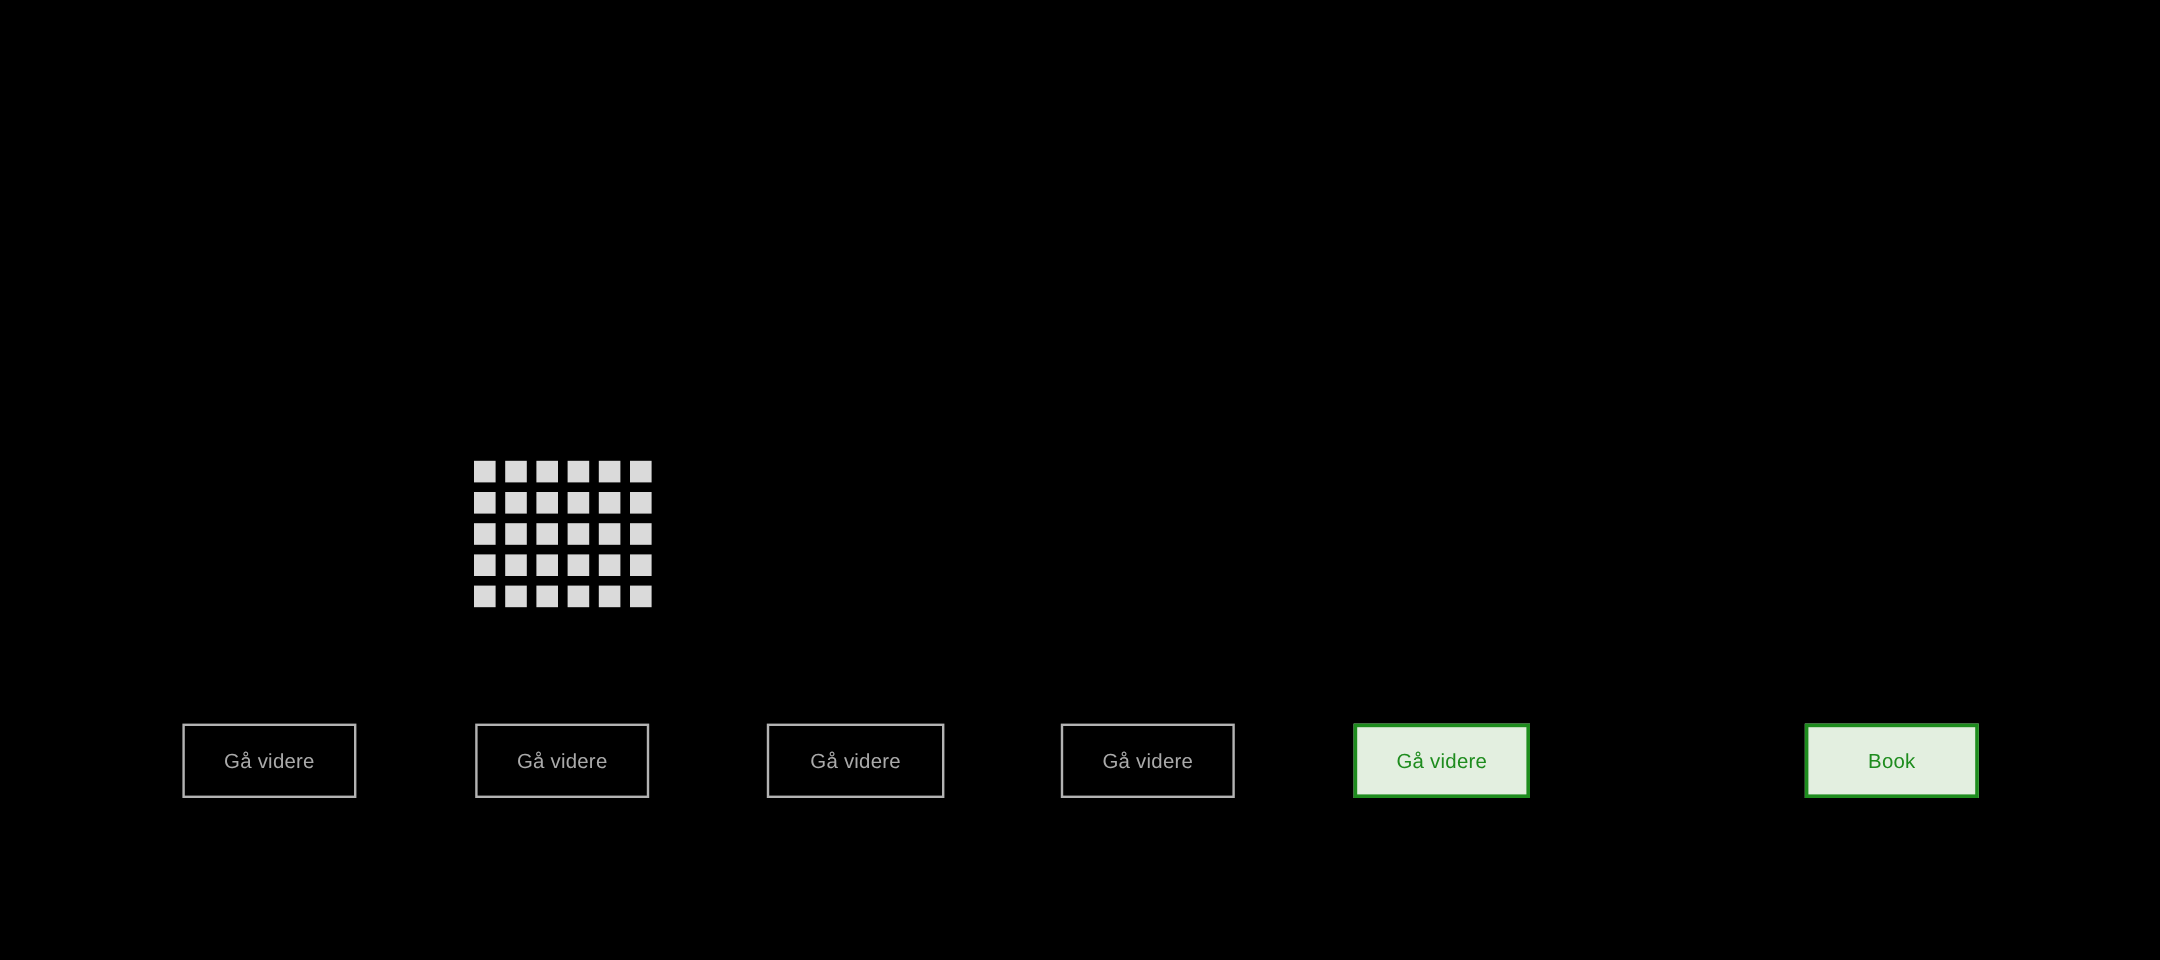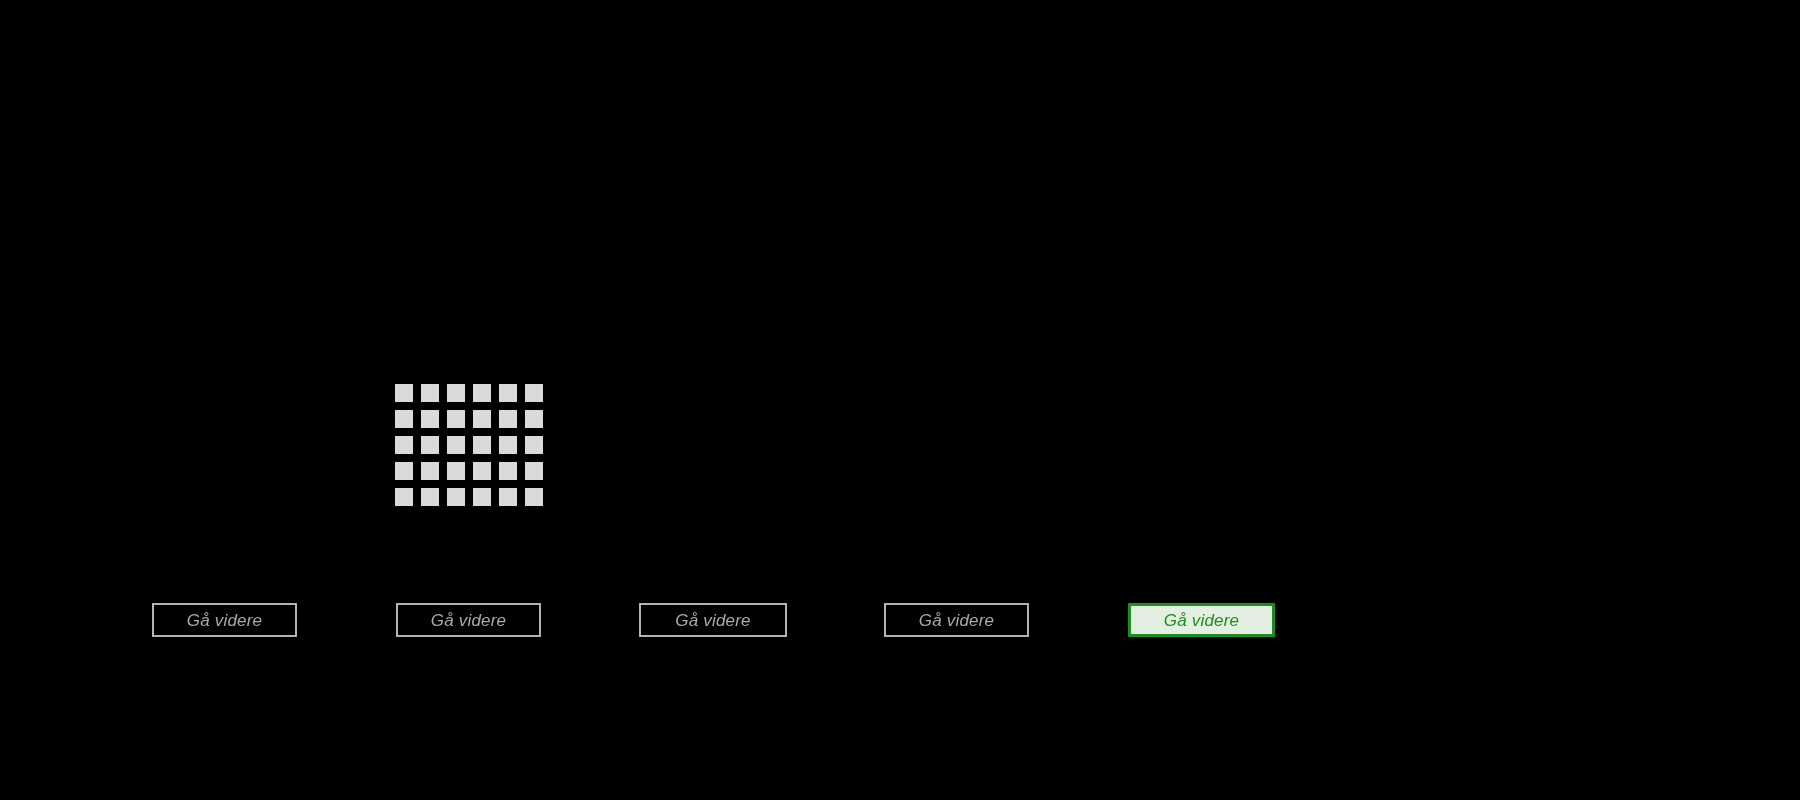--- a/index.html
+++ b/index.html
@@ -38,32 +38,31 @@
   #action-bar {
     position: absolute;
     left: 0;
     top: 603px;
     width: 1800px;
     height: 50px;
   }
   .action-button {
     position: absolute;
     top: 0;
-    height: 34px;
+    height: 62px;
     box-sizing: border-box;
     display: flex;
     align-items: center;
     justify-content: center;
     font-size: 17px;
     line-height: 1;
     letter-spacing: 0.2px;
     cursor: pointer;
     user-select: none;
     white-space: nowrap;
-    font-style: italic;
   }
   .action-button.secondary {
     background: #000000;
     border: 2px solid #b3b3b3;
     color: #aaaaaa;
   }
   .action-button.primary {
     background: #e3efe0;
     border: 3px solid #1e8c1e;
     color: #1e8c1e;
@@ -121,13 +120,14 @@
   <div class="action-button secondary" id="btn-0">Gå videre</div>
 
   <div class="action-button secondary" id="btn-1">Gå videre</div>
 
   <div class="action-button secondary" id="btn-2">Gå videre</div>
 
   <div class="action-button secondary" id="btn-3">Gå videre</div>
 
   <div class="action-button primary" id="btn-4">Gå videre</div>
 
+  <div class="action-button primary" id="btn-5">Book</div>
 </div>
 
 </body></html>

